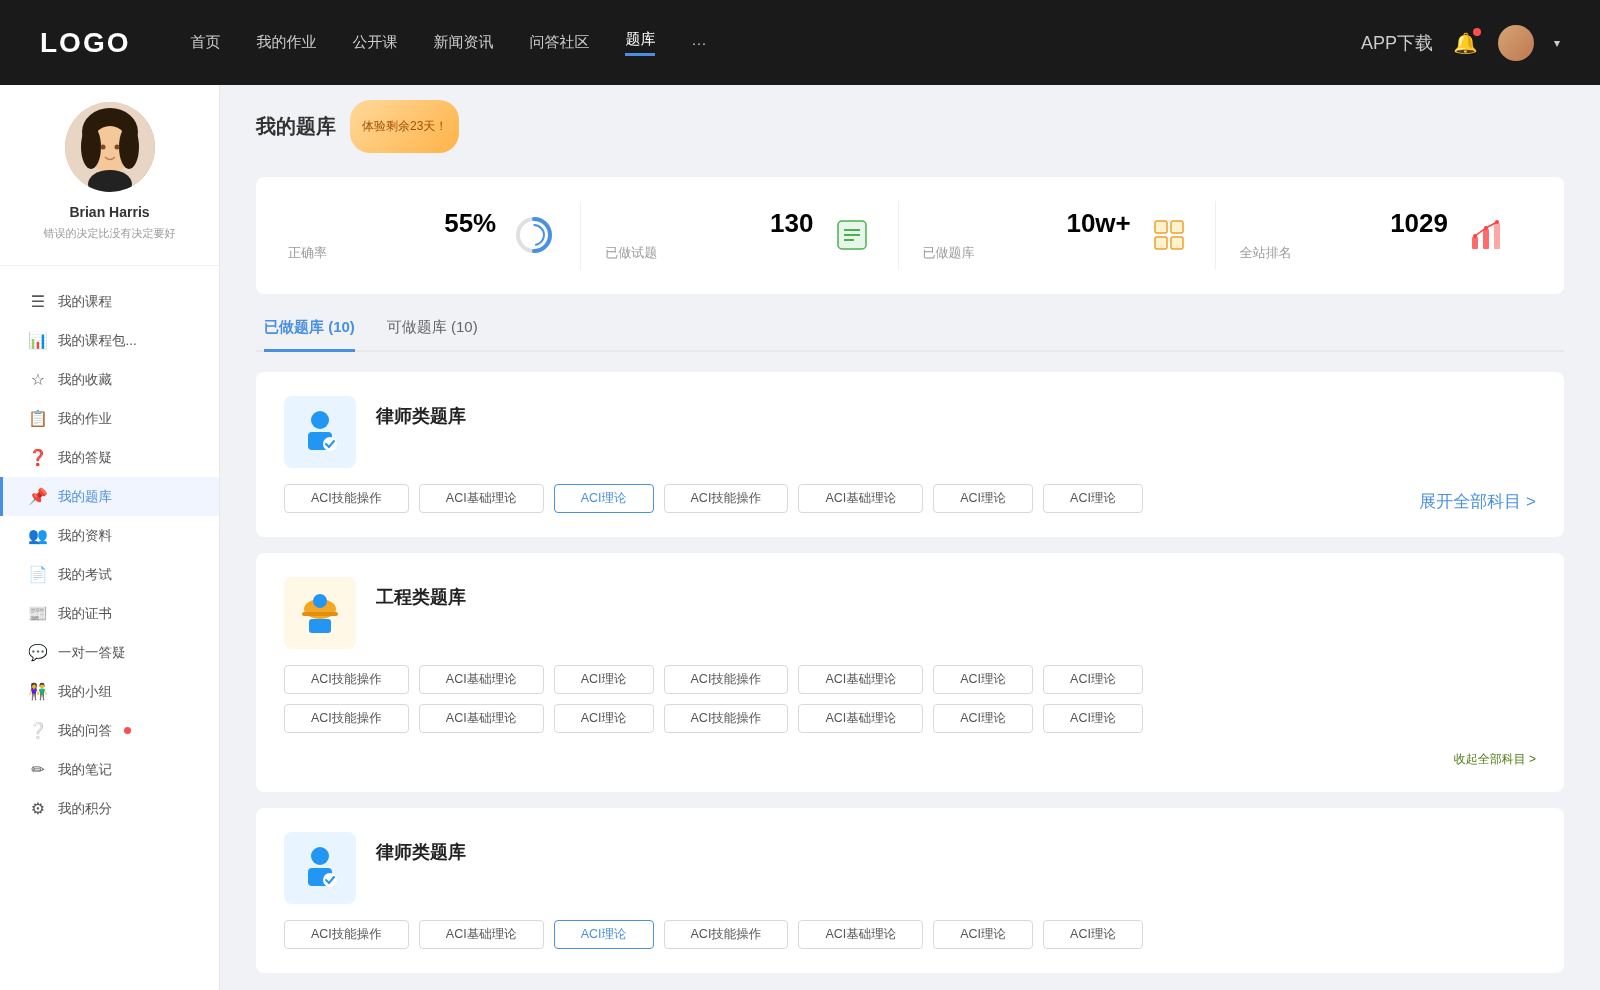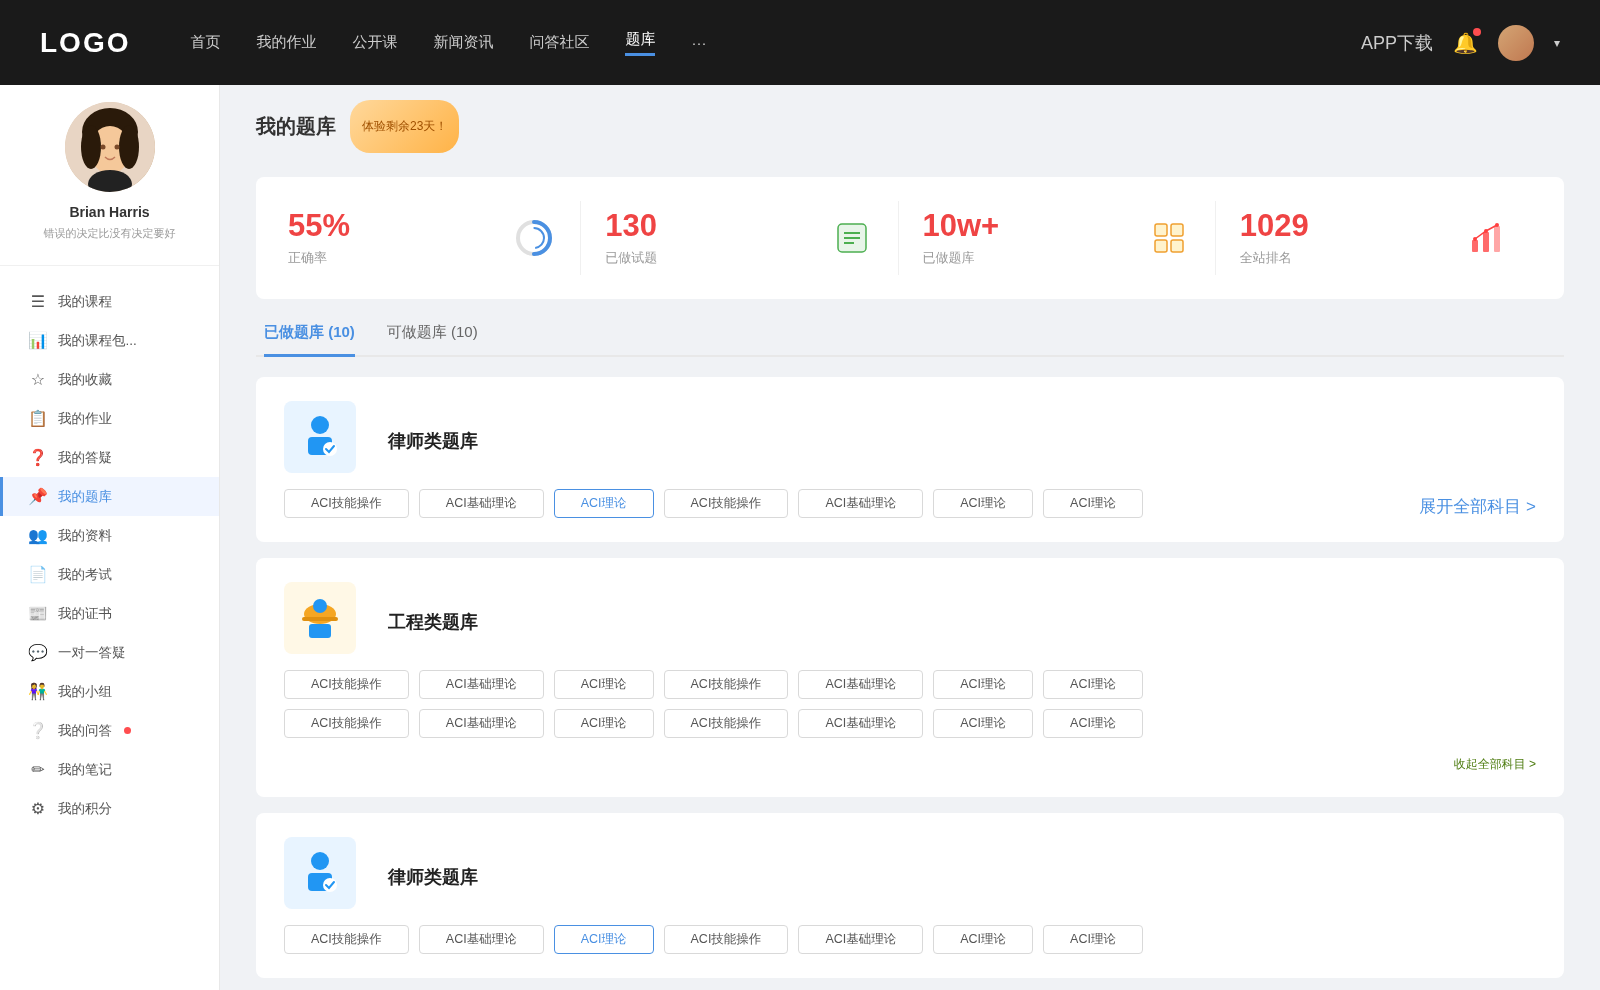--- a/index.html
+++ b/index.html
@@ -193,24 +193,25 @@
       display: flex;
       align-items: center;
       gap: 16px;
       padding: 8px 24px;
       border-right: 1px solid #f0f0f0;
     }
     .stat-item:first-child { padding-left: 0; }
     .stat-item:last-child { border-right: none; }
     .stat-value-group { flex: 1; }
     .stat-value {
-      font-size: 31px;
+      font-size: 26px;
       font-weight: 700;
-      color: #ef4444;
+      color: #000000;
       line-height: 1.1;
+      text-align: right;
     }
     .stat-label {
       font-size: 13px;
       color: #999;
       margin-top: 6px;
     }
     .stat-icon {
       width: 44px; height: 44px;
       display: flex; align-items: center; justify-content: center;
     }
@@ -240,22 +241,22 @@
 
     
     .qbank-card {
       background: #fff;
       border-radius: 8px;
       padding: 24px 28px;
       margin-bottom: 16px;
     }
     .qbank-header {
       display: flex;
-      align-items: center;
-      gap: 32px;
+      align-items: flex-start;
+      gap: 20px;
       margin-bottom: 16px;
     }
     .qbank-icon-wrap {
       width: 72px; height: 72px;
       background: #e8f4ff;
       border-radius: 8px;
       display: flex; align-items: center; justify-content: center;
       flex-shrink: 0;
     }
     .qbank-title {

